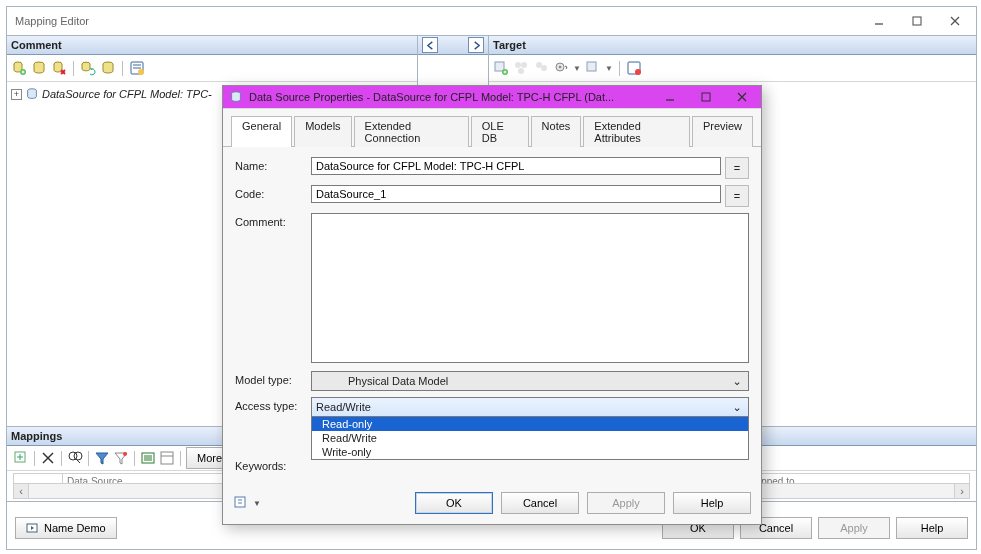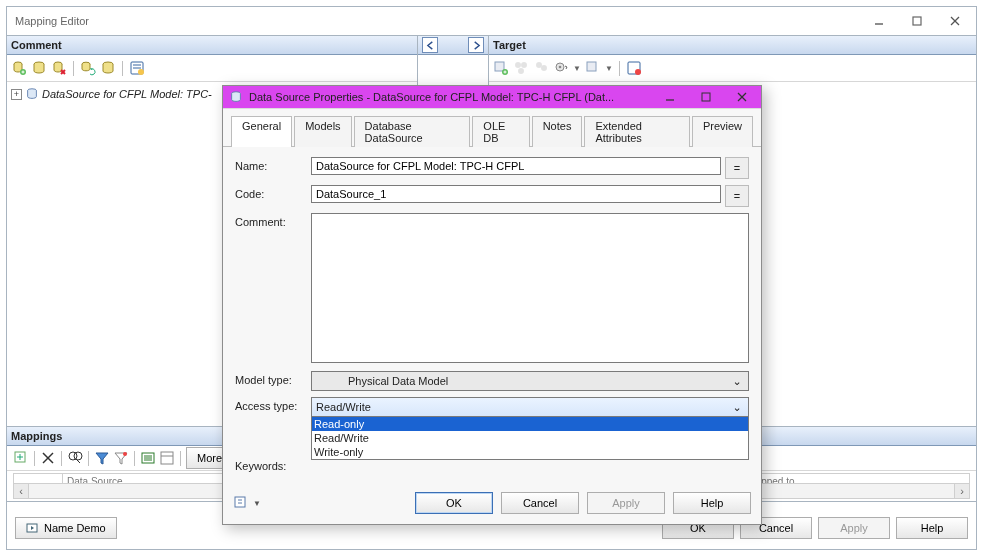--- a/index.html
+++ b/index.html
@@ -80,21 +80,21 @@
   .form-row .field{flex:1;}
   input[type=text],select,textarea{width:100%;box-sizing:border-box;font:inherit;border:1px solid #7a7a7a;padding:2px 4px;background:#fff;}
   textarea{height:150px;resize:none;}
   .eq-btn{width:22px;height:20px;margin-left:4px;border:1px solid #bcbcbc;background:#eee;display:flex;align-items:center;justify-content:center;}
 
   .combo-wrap{position:relative;}
   .combo-display{display:flex;align-items:center;border:1px solid #7a7a7a;height:18px;padding:0 4px;background:linear-gradient(#eaf3ff,#d8e7fb);}
   .combo-display .val{flex:1;}
   .combo-display .chev{width:14px;display:flex;justify-content:center;}
   .combo-pop{position:absolute;left:0;right:0;top:19px;border:1px solid #7a7a7a;background:#fff;z-index:5;}
-  .combo-opt{padding:1px 2px;}
+  .combo-opt{padding:1px 10px;}
   .combo-opt.sel{background:var(--highlight);color:#fff;}
 
   
   .select-flat{display:flex;align-items:center;border:1px solid #7a7a7a;height:18px;padding:0 4px;background:#e9e9e9;}
   .select-flat .val{flex:1;margin-left:32px;}
   .select-flat .chev{width:14px;display:flex;justify-content:center;}
 
   .dlg-foot{display:flex;align-items:center;gap:8px;padding:6px 10px 10px 10px;}
   .dlg-foot .spacer{flex:1;}
   .dlg-foot .small-tb{display:flex;align-items:center;gap:4px;}
@@ -361,21 +361,21 @@
         <svg viewBox="0 0 10 10">
           <line x1="1" y1="1" x2="9" y2="9" stroke="#333" stroke-width="1.3"></line>
           <line x1="9" y1="1" x2="1" y2="9" stroke="#333" stroke-width="1.3"></line>
         </svg>
       </div>
   </div>
 
   <div class="tabs">
     <div class="tab active">General</div>
     <div class="tab">Models</div>
-    <div class="tab">Database DataSource</div>
+    <div class="tab">Extended Connection</div>
     <div class="tab">OLE DB</div>
     <div class="tab">Notes</div>
     <div class="tab">Extended Attributes</div>
     <div class="tab">Preview</div>
   </div>
 
   <div class="dlg-body">
 
     <div class="form-row">
       <label>Name:</label>

